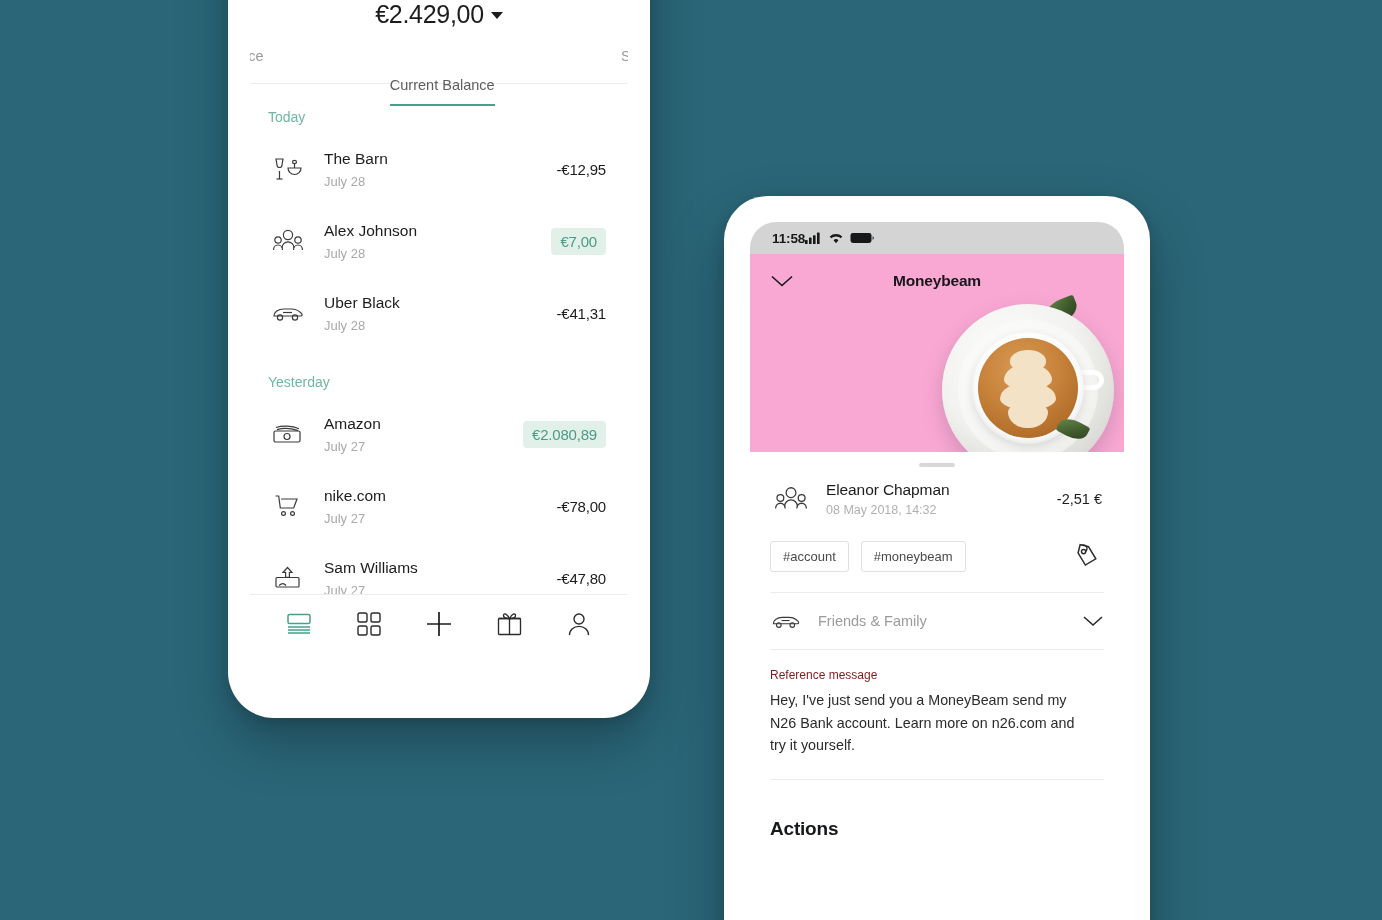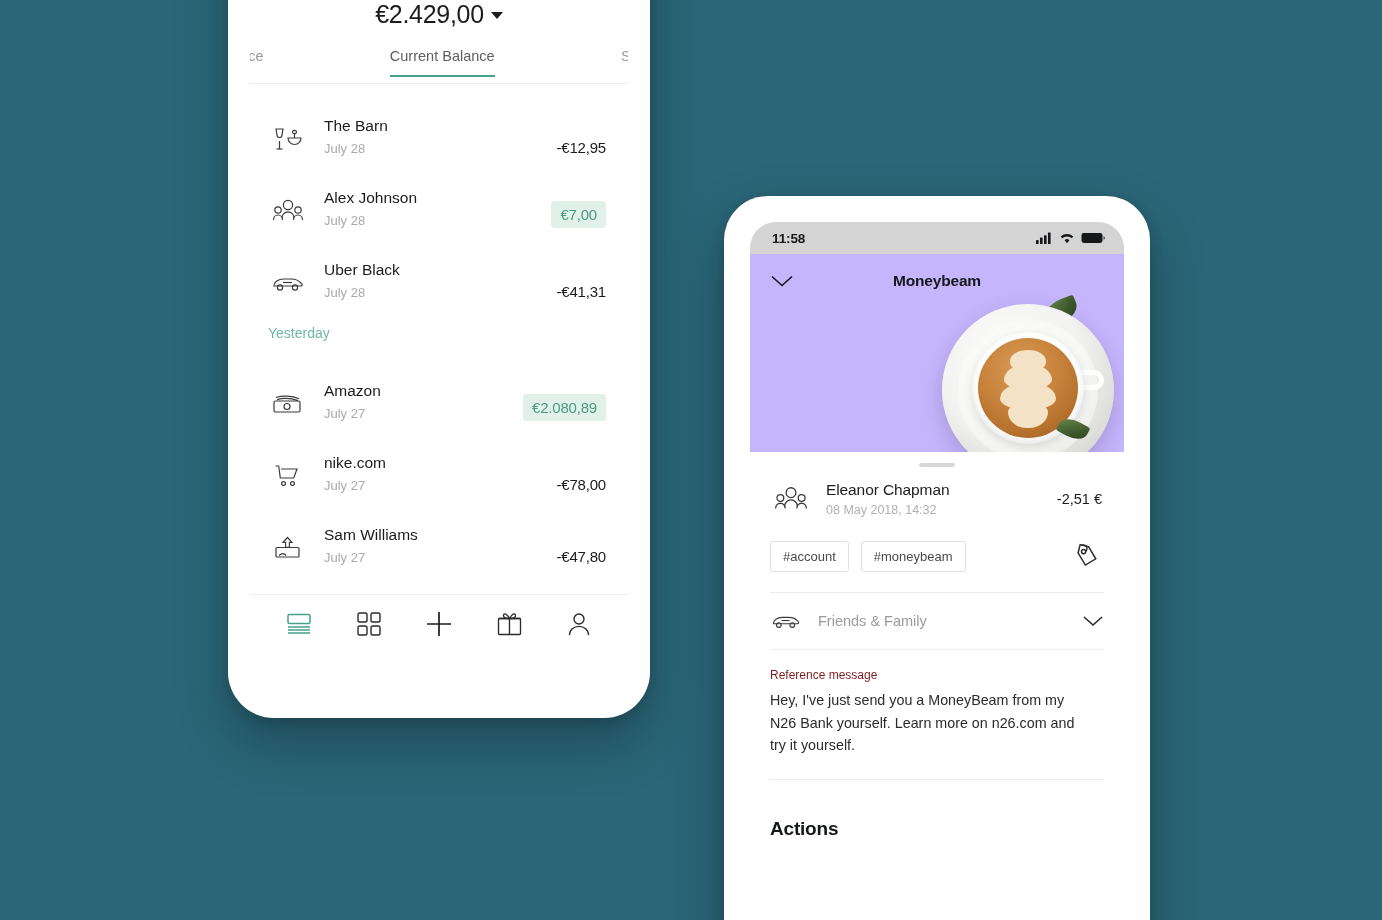--- a/index.html
+++ b/index.html
@@ -62,30 +62,31 @@
     font-size: 14.5px;
     color: #9a9a9a;
     padding-bottom: 11px;
     white-space: nowrap;
   }
   .l-tab.prev { margin-left: -22px; }
   .l-tab.next { margin-right: -22px; }
   .l-tab.active {
     color: #5f5f5f;
     border-bottom: 2.5px solid #45a18b;
+    margin-top: 29px;
   }
   .l-section-label {
     font-size: 14px;
     color: #6fb7a4;
     padding: 25px 0 8px 18px;
   }
   .l-row {
     position: relative;
     display: flex;
-    align-items: flex-end;
+    align-items: center;
     height: 72px;
     padding: 0 22px 0 18px;
   }
   .l-row-icon {
     width: 40px; height: 34px;
     flex: 0 0 40px;
     display: flex; align-items: center; justify-content: center;
   }
   .l-row-icon svg { display: block; }
   .l-row-text { flex: 1 1 auto; padding-left: 16px; }
@@ -131,29 +132,28 @@
     width: 374px; height: 746px;
     background: #ffffff;
     border-radius: 26px;
     overflow: hidden;
   }
   .r-statusbar {
     height: 32px;
     background: #d4d4d4;
     display: flex;
     align-items: center;
-    justify-content: space-between;
     padding: 0 19px 0 22px;
   }
   .r-time { font-size: 13.5px; color: #16181a; font-weight: bold; letter-spacing: -0.1px; }
   .r-status-icons { display: flex; align-items: center; gap: 6px; }
   .r-hero {
     position: relative;
     height: 198px;
-    background: #c4b5fd;
+    background: #f9a8d4;
     overflow: hidden;
   }
   .r-hero-head {
     position: relative;
     z-index: 3;
     height: 54px;
     display: flex; align-items: center;
     padding: 0 20px;
   }
   .r-hero-title {
@@ -292,20 +292,21 @@
       <div class="l-balance-wrap" data-interactable="true">
         <span class="l-balance" data-interactable="false">€2.429,00</span><span class="l-caret" data-interactable="true"></span>
       </div>
 
       <div class="l-tabs" data-interactable="false">
         <div class="l-tab prev" data-interactable="true">ance</div>
         <div class="l-tab active" data-interactable="true">Current Balance</div>
         <div class="l-tab next" data-interactable="true">Sav</div>
       </div>
 
+      <div class="l-section-label" data-interactable="false">Today</div>
 
       <div class="l-row" data-interactable="true">
         <div class="l-row-icon" data-interactable="false">
           <svg width="30" height="24" viewBox="0 0 30 24" fill="none" stroke="#3a3a3a" stroke-width="1.2">
             <path d="M3 2h7l-1 6a2.5 2.5 0 0 1-5 0L3 2z"></path>
               <path d="M6.5 14v8"></path>
               <path d="M3.5 22h6"></path>
             <path d="M15 11h13a6.5 6.5 0 0 1-13 0z"></path>
               <path d="M21.5 11V6"></path>
               <ellipse cx="21.5" cy="5" rx="2" ry="1.6"></ellipse>
@@ -548,21 +549,21 @@
         </div>
         <div class="r-cat-label" data-interactable="false">Friends &amp; Family</div>
         <svg width="22" height="12" viewBox="0 0 22 12" fill="none" stroke="#2b2b2b" stroke-width="1.6" data-interactable="true">
           <path d="M2 2l9 8 9-8"></path>
         </svg>
       </div>
 
       <div class="r-divider" data-interactable="false"></div>
 
       <div class="r-ref-label" data-interactable="false">Reference message</div>
-      <div class="r-ref-body" data-interactable="false">Hey, I've just send you a MoneyBeam from my N26 Bank yourself. Learn more on n26.com and try it yourself.</div>
+      <div class="r-ref-body" data-interactable="false">Hey, I've just send you a MoneyBeam send my N26 Bank account. Learn more on n26.com and try it yourself.</div>
 
       <div class="r-divider" style="margin-top:22px;" data-interactable="false"></div>
 
       <div class="r-heading" style="padding-top:38px;" data-interactable="false">Actions</div>
     </div>
   </div>
 
 </div>
 
 </body></html>

